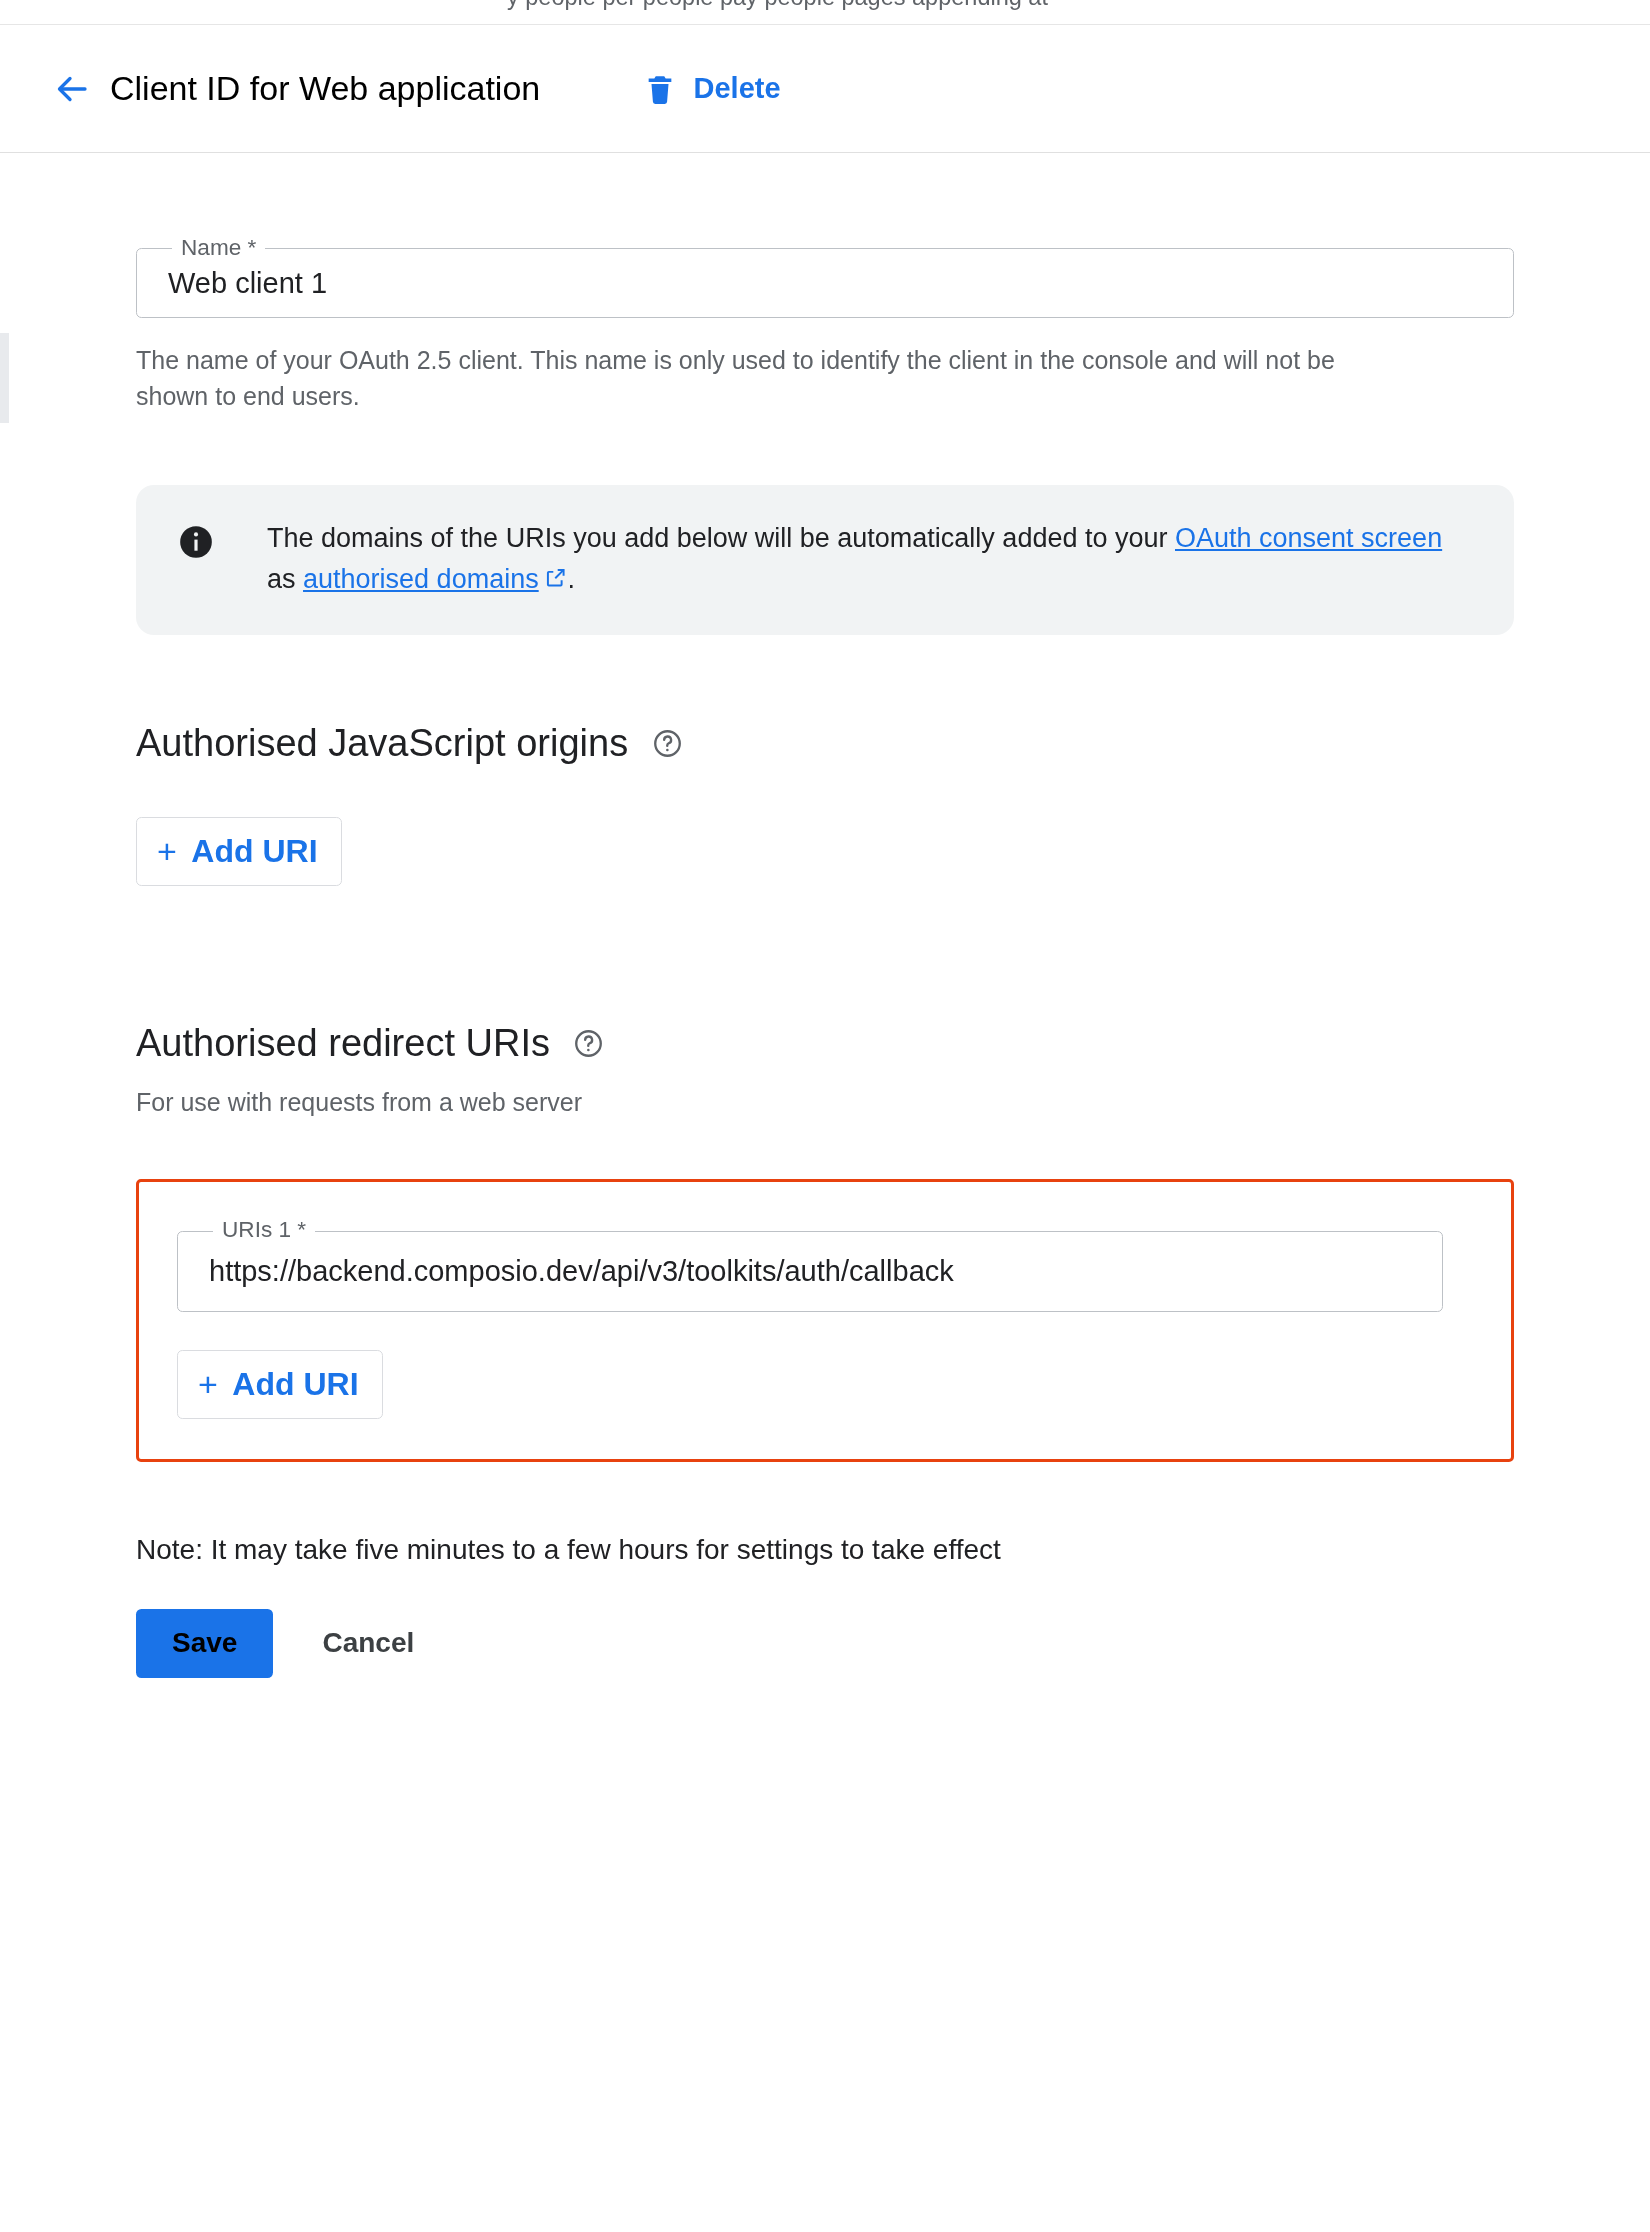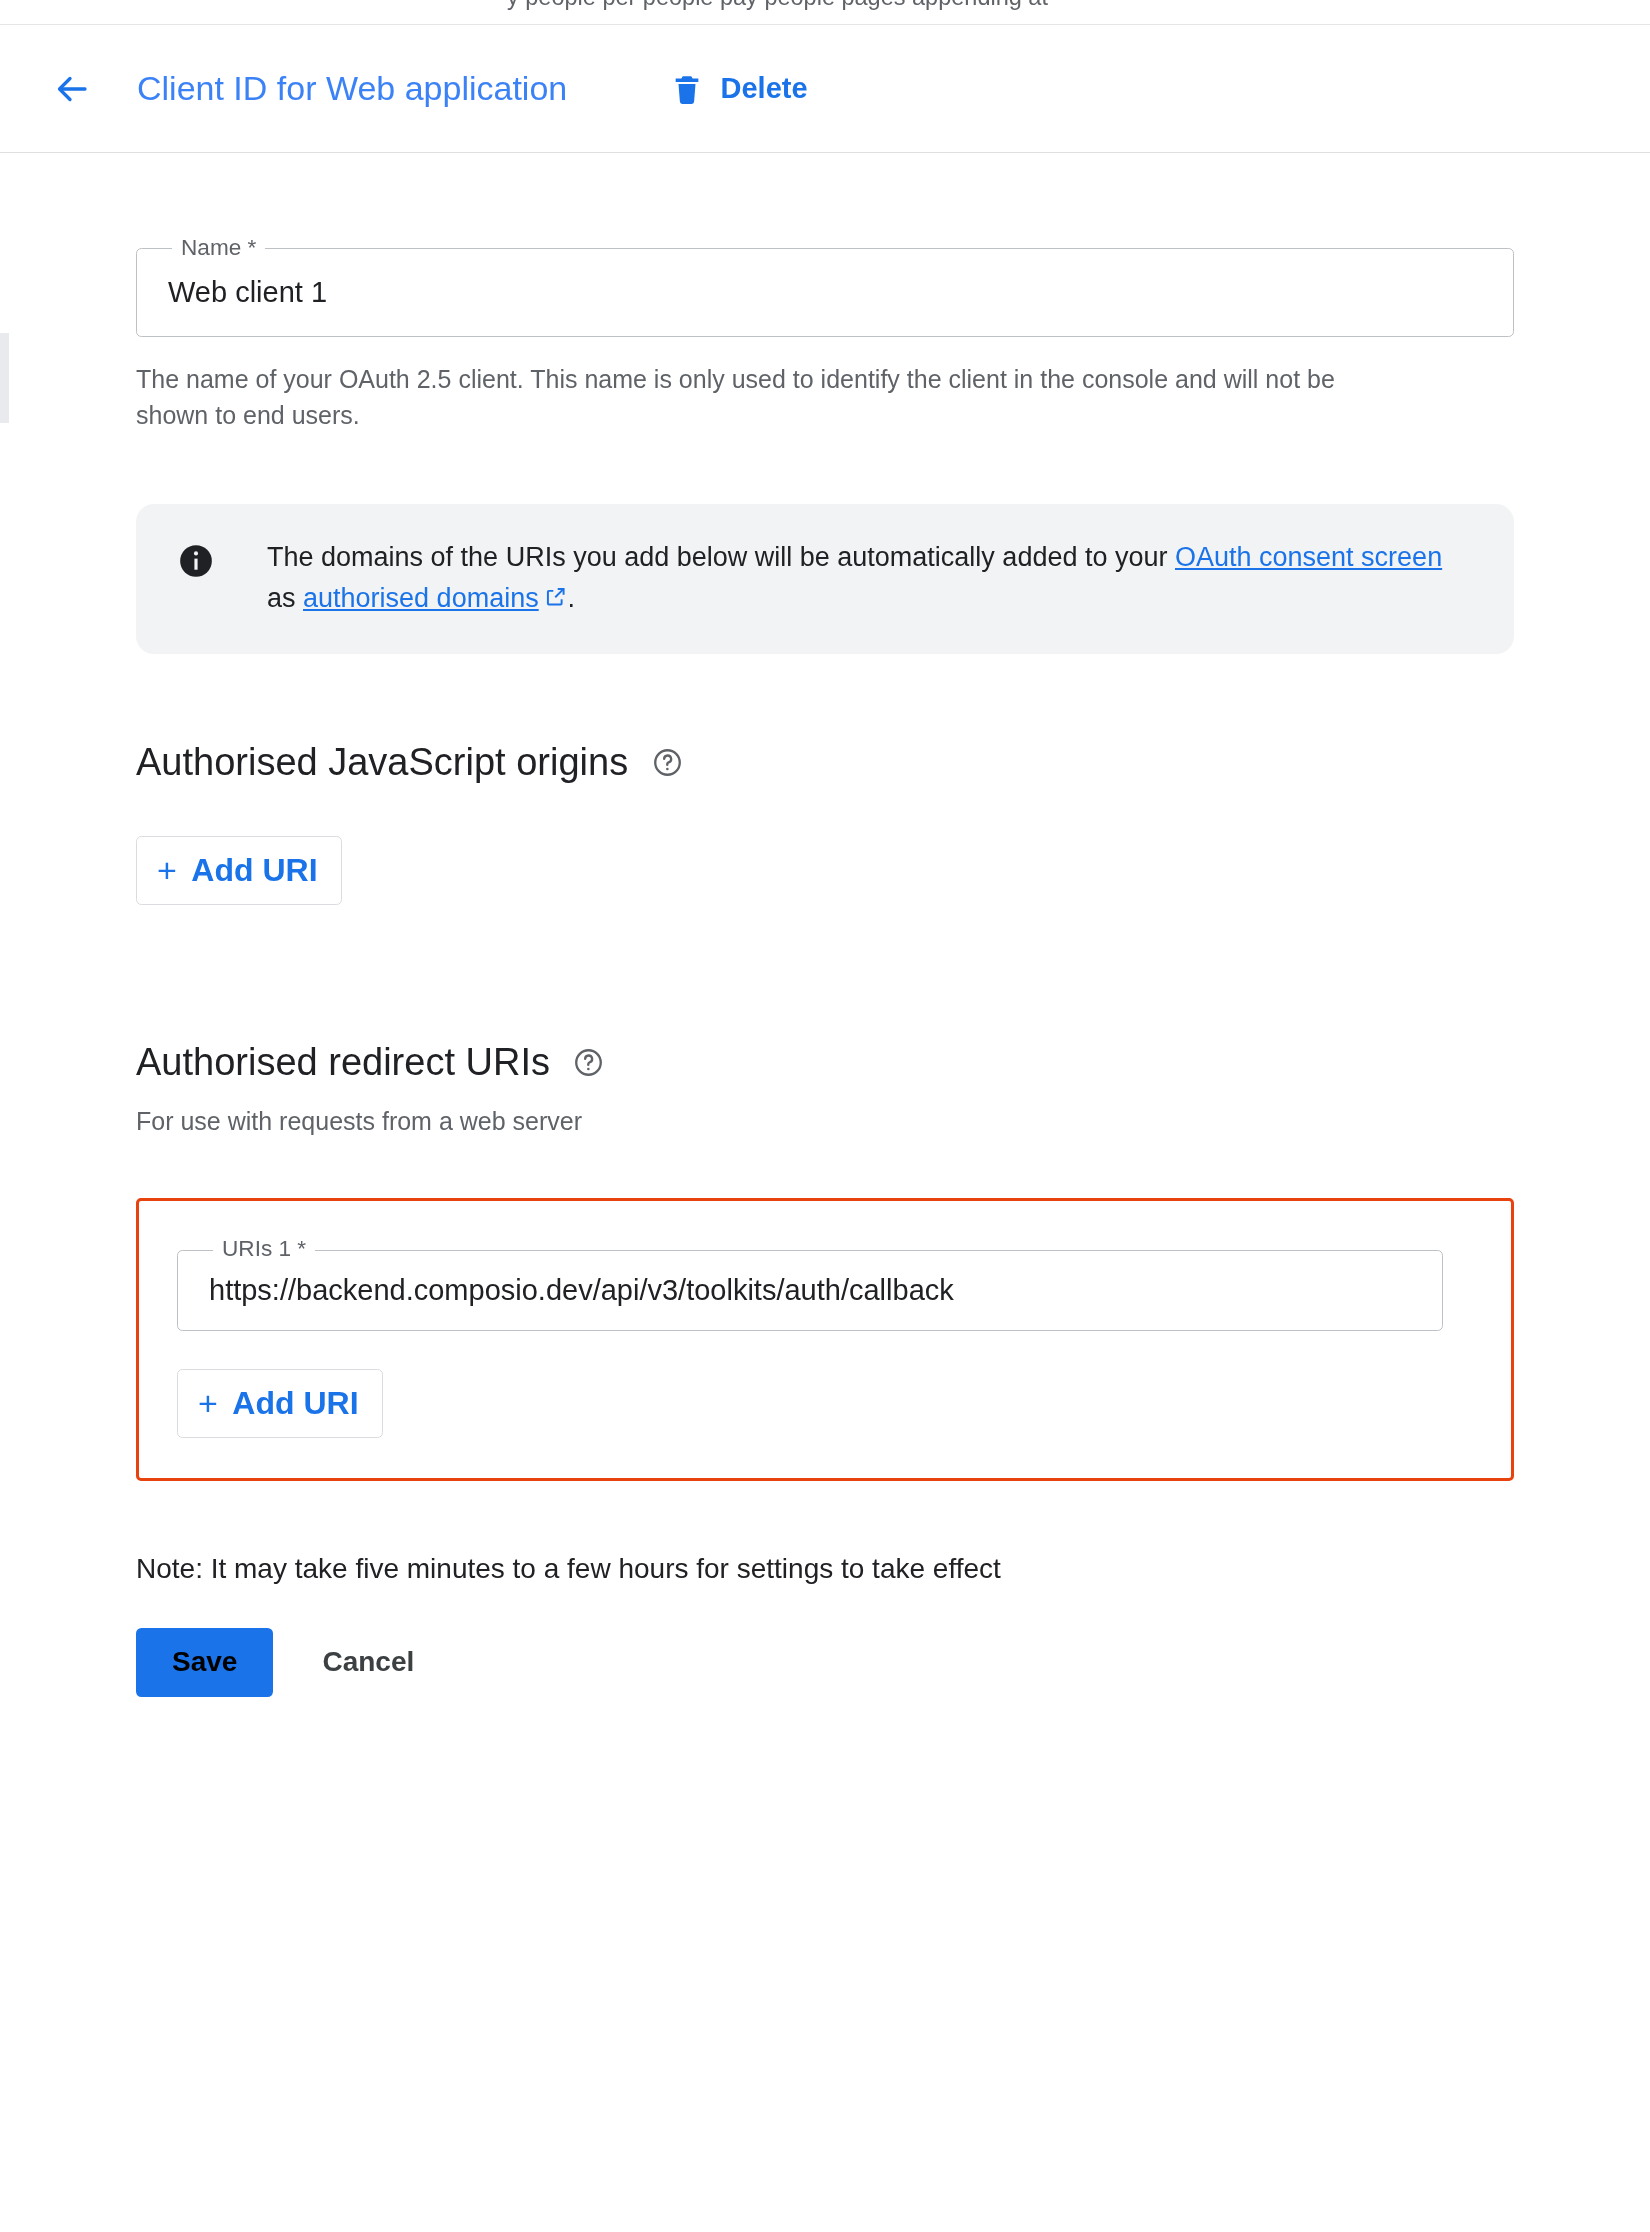--- a/index.html
+++ b/index.html
@@ -48,22 +48,22 @@
     height: 52px;
     display: flex;
     align-items: center;
     justify-content: center;
     cursor: pointer;
     flex: none;
   }
   .back-btn svg { display: block; }
   .header-title {
     font-size: 34px;
-    color: #3b82f6;
-    margin-left: 38px;
+    color: #000000;
+    margin-left: 11px;
     white-space: nowrap;
     font-weight: 400;
   }
   .delete-action {
     display: flex;
     align-items: center;
     margin-left: 103px;
     cursor: pointer;
   }
   .delete-action .trash { width: 34px; height: 38px; display:block; }
@@ -81,21 +81,21 @@
   }
 
   
   .field {
     position: relative;
     margin-top: 95px;
   }
   .field .fbox {
     border: 0.9px solid #bdc1c6;
     border-radius: 5.4px;
-    height: 89px;
+    height: 70px;
     display: flex;
     align-items: center;
     padding: 0 31px;
     background: #fff;
   }
   .field .flabel {
     position: absolute;
     top: -14.5px;
     left: 36px;
     background: #fff;

